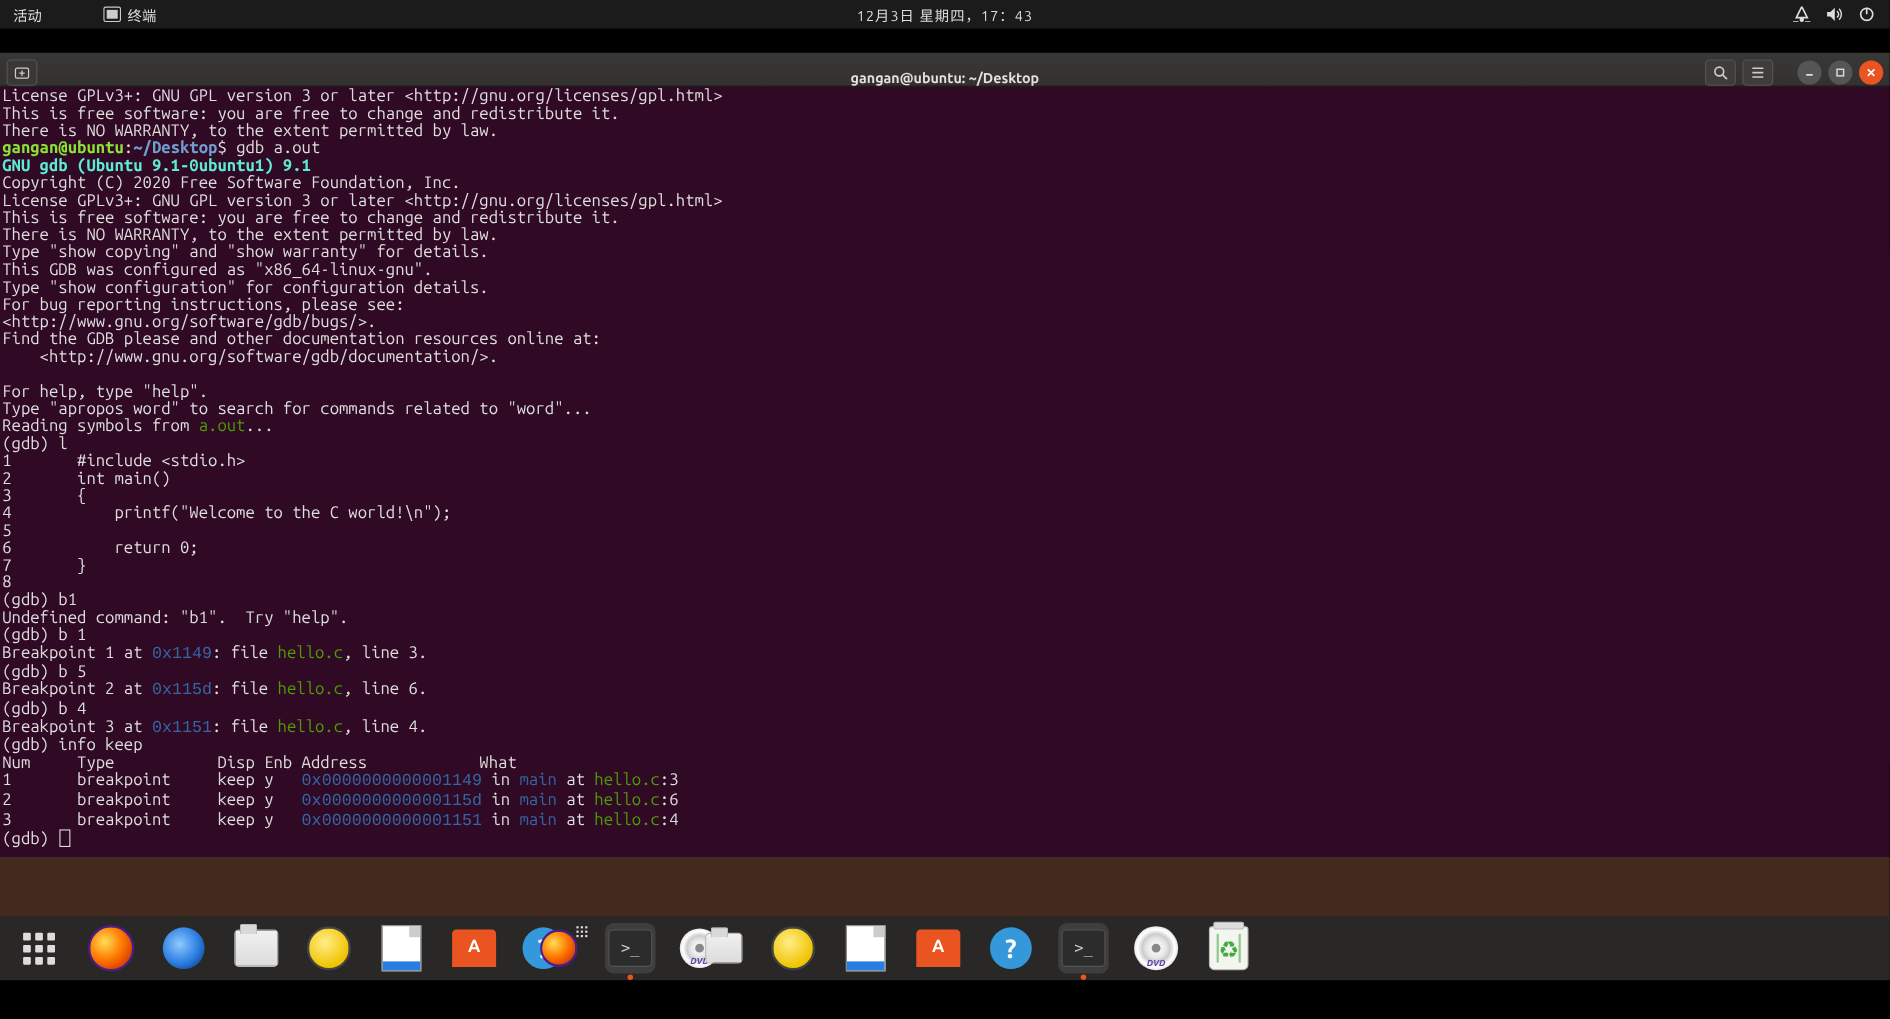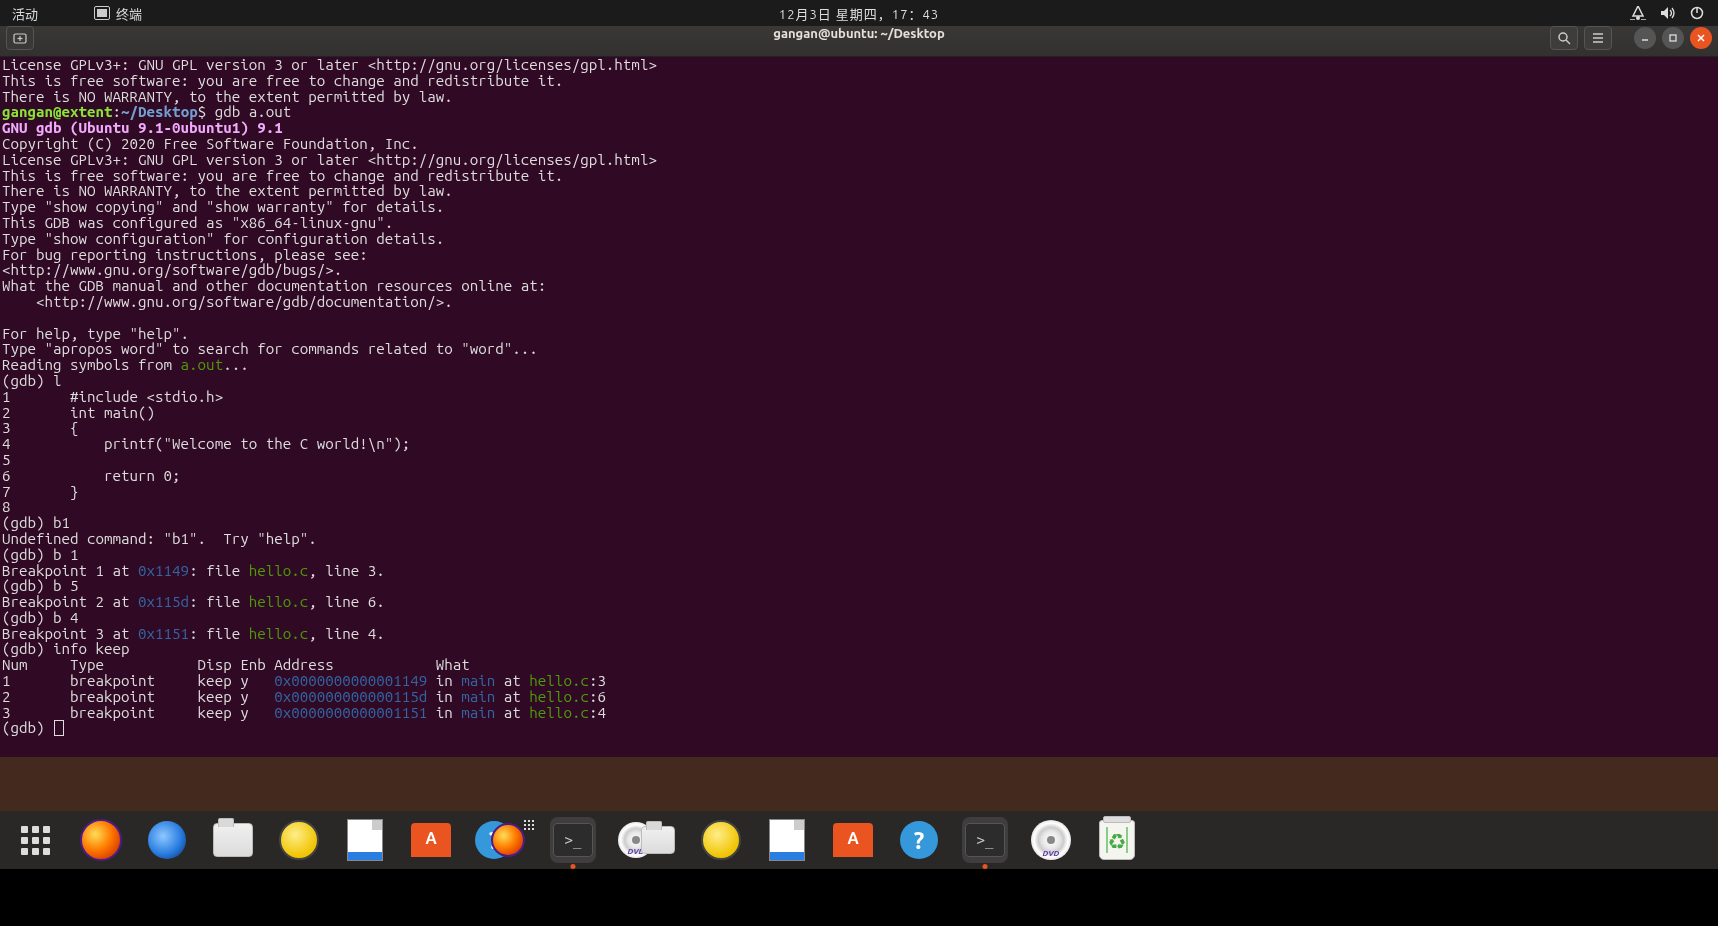--- a/index.html
+++ b/index.html
@@ -5,39 +5,39 @@
   html,body{margin:0;padding:0;width:1718px;height:926px;overflow:hidden;font-family:"Ubuntu","Noto Sans CJK SC",sans-serif;background:#000;}
   
   .topbar{height:26px;background:#1b1b1b;color:#ddd;display:flex;align-items:center;font-size:13px;position:relative;}
   .topbar .left{display:flex;align-items:center;gap:16px;padding-left:12px;}
   .topbar .center{position:absolute;left:50%;transform:translateX(-50%);letter-spacing:1px;}
   .topbar .right{margin-left:auto;display:flex;align-items:center;gap:14px;padding-right:14px;}
   .topbar .appicon{width:14px;height:12px;border:1px solid #ccc;border-radius:2px;position:relative;}
   .topbar .appicon::before{content:"";position:absolute;top:2px;left:2px;right:2px;bottom:2px;background:#ccc;}
   .net-icon svg, .vol-icon svg, .power-icon svg{display:block;}
   
-  .titlebar{height:30px;background:linear-gradient(#3a3836,#33312f);display:flex;align-items:flex-start;padding:0 6px;position:relative;border-bottom:1px solid #222;}
+  .titlebar{height:30px;background:linear-gradient(#3a3836,#33312f);display:flex;align-items:flex-end;padding:0 6px;position:relative;border-bottom:1px solid #222;margin-top:22px;}
   .titlebar .tab-btn{width:26px;height:22px;border:1px solid #555;border-radius:4px;display:flex;align-items:center;justify-content:center;background:#3a3836;}
   .titlebar .tab-btn svg{display:block;}
   .titlebar .wtitle{position:absolute;left:50%;transform:translateX(-50%);color:#e6e1dc;font-weight:bold;font-size:13px;}
   .titlebar .right-group{margin-left:auto;display:flex;align-items:center;gap:6px;}
   .sq-btn{width:26px;height:22px;border-radius:4px;background:#3f3d3b;border:1px solid #555;display:flex;align-items:center;justify-content:center;}
   .win-btn{width:22px;height:22px;border-radius:11px;display:flex;align-items:center;justify-content:center;}
   .win-min,.win-max{background:#555;}
   .win-close{background:#e95420;}
   .win-btn svg{display:block;}
   
   .term{height:700px;background:#300a24;color:#ddd;font-family:"Ubuntu Mono","DejaVu Sans Mono",monospace;font-size:15.2px;line-height:15.8px;white-space:pre;padding:0 2px;overflow:hidden;}
   .c-user{color:#8ae234;font-weight:bold;}
   .c-colon{color:#ddd;}
   .c-path{color:#729fcf;font-weight:bold;text-align:right;}
   .c-prompt{color:#ddd;}
-  .c-pink{color:#f0abfc;font-weight:bold;}
+  .c-pink{color:#5eead4;font-weight:bold;}
   .c-green{color:#4e9a06;}
-  .c-blue{color:#3465a4;}
+  .c-blue{color:#3465a4;font-family:Liberation Mono, monospace;}
   .c-func{color:#3465a4;}
   .cursor{display:inline-block;width:8px;height:14px;border:1px solid #ddd;vertical-align:text-bottom;margin-left:1px;}
   
   .desktop-strip{height:112px;background:#44291f;position:relative;}
   
   .dock{position:absolute;left:0;right:0;bottom:0;height:58px;background:rgba(40,40,40,0.9);display:flex;align-items:center;padding:0 12px;gap:20px;}
   .dock-icon{width:46px;height:46px;border-radius:8px;display:flex;align-items:center;justify-content:center;position:relative;}
   .dock-icon.active{background:rgba(255,255,255,0.10);}
   .dock-icon .dot{position:absolute;bottom:-6px;left:50%;transform:translateX(-50%);width:5px;height:5px;background:#e95420;border-radius:50%;}
   .grid9{display:grid;grid-template-columns:repeat(3,7px);grid-template-rows:repeat(3,7px);gap:4px;}
@@ -140,32 +140,32 @@
           <line x1="2" y1="2" x2="8" y2="8" stroke="#fff" stroke-width="1.5"></line>
           <line x1="8" y1="2" x2="2" y2="8" stroke="#fff" stroke-width="1.5"></line>
         </svg>
     </div>
   </div>
 </div>
 
 <div class="term"><span>License GPLv3+: GNU GPL version 3 or later &lt;http://gnu.org/licenses/gpl.html&gt;</span>
 <span>This is free software: you are free to change and redistribute it.</span>
 <span>There is NO WARRANTY, to the extent permitted by law.</span>
-<span class="c-user">gangan@extent</span><span class="c-colon">:</span><span class="c-path">~/Desktop</span><span class="c-prompt">$</span><span> gdb a.out</span>
+<span class="c-user">gangan@ubuntu</span><span class="c-colon">:</span><span class="c-path">~/Desktop</span><span class="c-prompt">$</span><span> gdb a.out</span>
 <span class="c-pink">GNU gdb (Ubuntu 9.1-0ubuntu1) 9.1</span>
 <span>Copyright (C) 2020 Free Software Foundation, Inc.</span>
 <span>License GPLv3+: GNU GPL version 3 or later &lt;http://gnu.org/licenses/gpl.html&gt;</span>
 <span>This is free software: you are free to change and redistribute it.</span>
 <span>There is NO WARRANTY, to the extent permitted by law.</span>
 <span>Type "show copying" and "show warranty" for details.</span>
 <span>This GDB was configured as "x86_64-linux-gnu".</span>
 <span>Type "show configuration" for configuration details.</span>
 <span>For bug reporting instructions, please see:</span>
 <span>&lt;http://www.gnu.org/software/gdb/bugs/&gt;.</span>
-<span>What the GDB manual and other documentation resources online at:</span>
+<span>Find the GDB please and other documentation resources online at:</span>
 <span>    &lt;http://www.gnu.org/software/gdb/documentation/&gt;.</span>
 <span></span>
 <span>For help, type "help".</span>
 <span>Type "apropos word" to search for commands related to "word"...</span>
 <span>Reading symbols from </span><span class="c-green">a.out</span><span>...</span>
 <span>(gdb) l</span>
 <span>1       #include &lt;stdio.h&gt;</span>
 <span>2       int main()</span>
 <span>3       {</span>
 <span>4           printf("Welcome to the C world!\n");</span>

